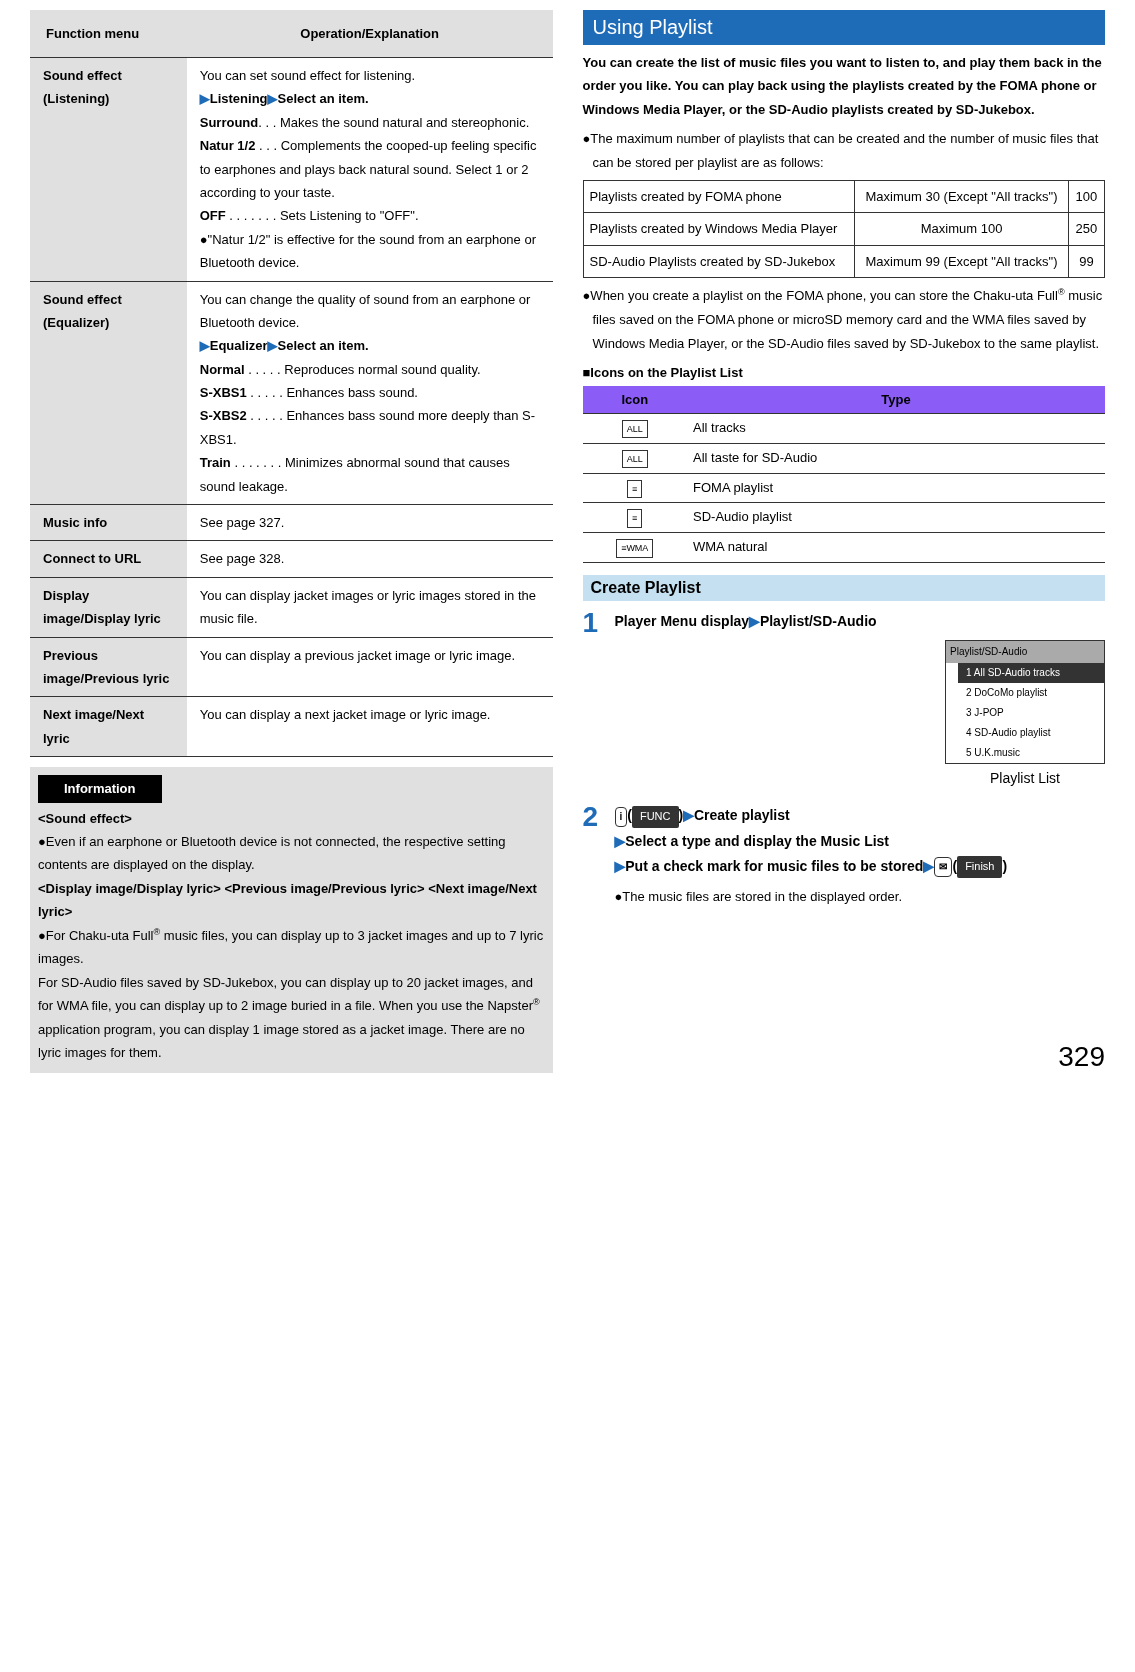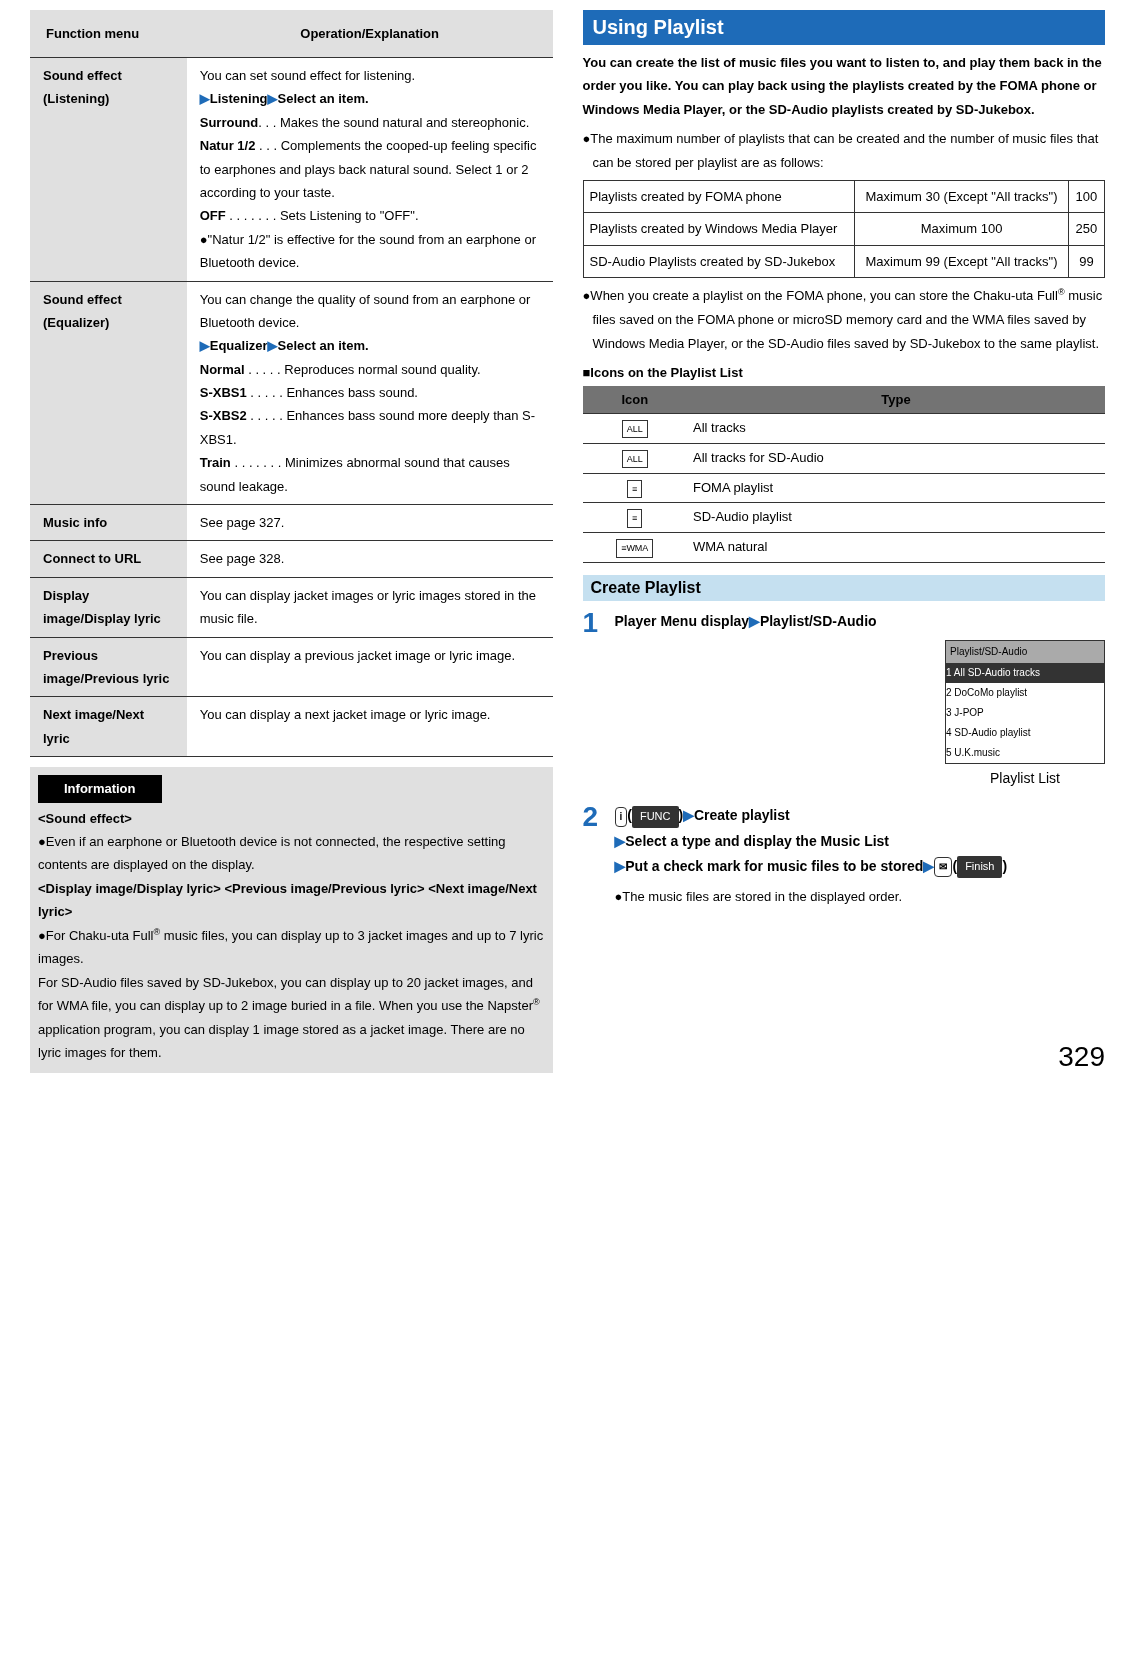--- a/index.html
+++ b/index.html
@@ -16,50 +16,50 @@
 .func-table td{padding:6px 13px;vertical-align:top;border-bottom:1px solid #333;line-height:1.8;}
 .func-table tr.shaded td:first-child{background:#e0e0e0;font-weight:bold;}
 .arrow{color:#1e6bb8;font-weight:bold;}
 
 
 .info-box{margin-top:10px;background:#e0e0e0;padding:8px;line-height:1.8;}
 .info-label{display:inline-block;background:#000;color:#fff;padding:2px 26px;font-weight:bold;margin-bottom:4px;}
 .info-box b{font-weight:bold;}
 
 
-.section-title{background:#1e6bb8;color:#fff;font-size:20px;font-weight:bold;padding:6px 10px;margin-bottom:6px;}
+.section-title{background:#1e6bb8;color:#fff;font-size:20px;font-weight:normal;padding:6px 10px;margin-bottom:6px;}
 .intro{font-weight:bold;line-height:1.8;margin-bottom:6px;}
 .bullet{line-height:1.8;margin-bottom:6px;text-indent:-10px;padding-left:10px;}
 
 .play-table{width:100%;border-collapse:collapse;margin:6px 0;}
 .play-table th,.play-table td{border:1px solid #333;padding:6px;text-align:center;line-height:1.5;}
 .play-table th{background:#e0e0e0;font-weight:normal;}
 .play-table td:first-child,.play-table th:first-child{text-align:left;}
 
 .subhead{font-weight:bold;margin:10px 0 6px 0;}
 
 .icon-table{width:100%;border-collapse:collapse;margin:6px 0;}
-.icon-table th{background:#737373;padding:6px;border-bottom:1px solid #333;text-align:center;font-weight:bold;}
+.icon-table th{background:#8b5cf6;padding:6px;border-bottom:1px solid #333;text-align:center;font-weight:bold;}
 .icon-table th:first-child{width:20%;}
 .icon-table td{padding:4px 6px;border-bottom:1px solid #333;line-height:1.6;}
 .icon-cell{text-align:center;}
 .mini-icon{display:inline-block;border:1px solid #333;padding:1px 4px;font-size:9px;background:#fff;}
 
 .sub-title{background:#c5e0f0;font-size:16px;font-weight:bold;padding:4px 8px;margin:12px 0 8px 0;}
 
 .step{display:flex;gap:8px;margin-bottom:12px;}
 .step-num{color:#1e6bb8;font-size:28px;font-weight:bold;line-height:1;width:24px;}
 .step-body{flex:1;line-height:1.8;}
 .step-body .main-line{font-weight:bold;font-size:14px;}
 .func-btn{display:inline-block;background:#333;color:#fff;border-radius:2px;padding:1px 8px;font-size:11px;font-weight:normal;vertical-align:middle;}
 .key-icon{display:inline-block;border:1px solid #333;border-radius:4px;padding:0 4px;font-size:10px;vertical-align:middle;}
 
 .screenshot{border:1px solid #333;width:160px;font-size:10px;margin-left:auto;margin-top:6px;}
 .screenshot .hdr{background:#aaa;padding:2px 4px;}
-.screenshot .row{padding:1px 0;}
+.screenshot .row{padding:1px 8px;margin-left:12px;}
 .screenshot .sel{background:#333;color:#fff;}
 .shot-caption{text-align:center;font-size:14px;margin-top:2px;}
 
 .side-tab{position:absolute;right:4px;top:1200px;writing-mode:vertical-rl;color:#1e6bb8;font-weight:bold;font-size:13px;}
 .cont{color:#d81b60;}
 .page-num{position:absolute;right:30px;bottom:10px;font-size:28px;}
 .sup{font-size:0.7em;vertical-align:super;}
 </style>
 </head>
 <body>
@@ -160,21 +160,21 @@
           <tr>
         <th>Icon</th>
         <th>Type</th>
       </tr>
       <tr>
         <td class="icon-cell"><span class="mini-icon">ALL</span></td>
         <td>All tracks</td>
       </tr>
       <tr>
         <td class="icon-cell"><span class="mini-icon">ALL</span></td>
-        <td>All tracks for SD-Audio</td>
+        <td>All taste for SD-Audio</td>
       </tr>
       <tr>
         <td class="icon-cell"><span class="mini-icon">≡</span></td>
         <td>FOMA playlist</td>
       </tr>
       <tr>
         <td class="icon-cell"><span class="mini-icon">≡</span></td>
         <td>SD-Audio playlist</td>
       </tr>
       <tr>

